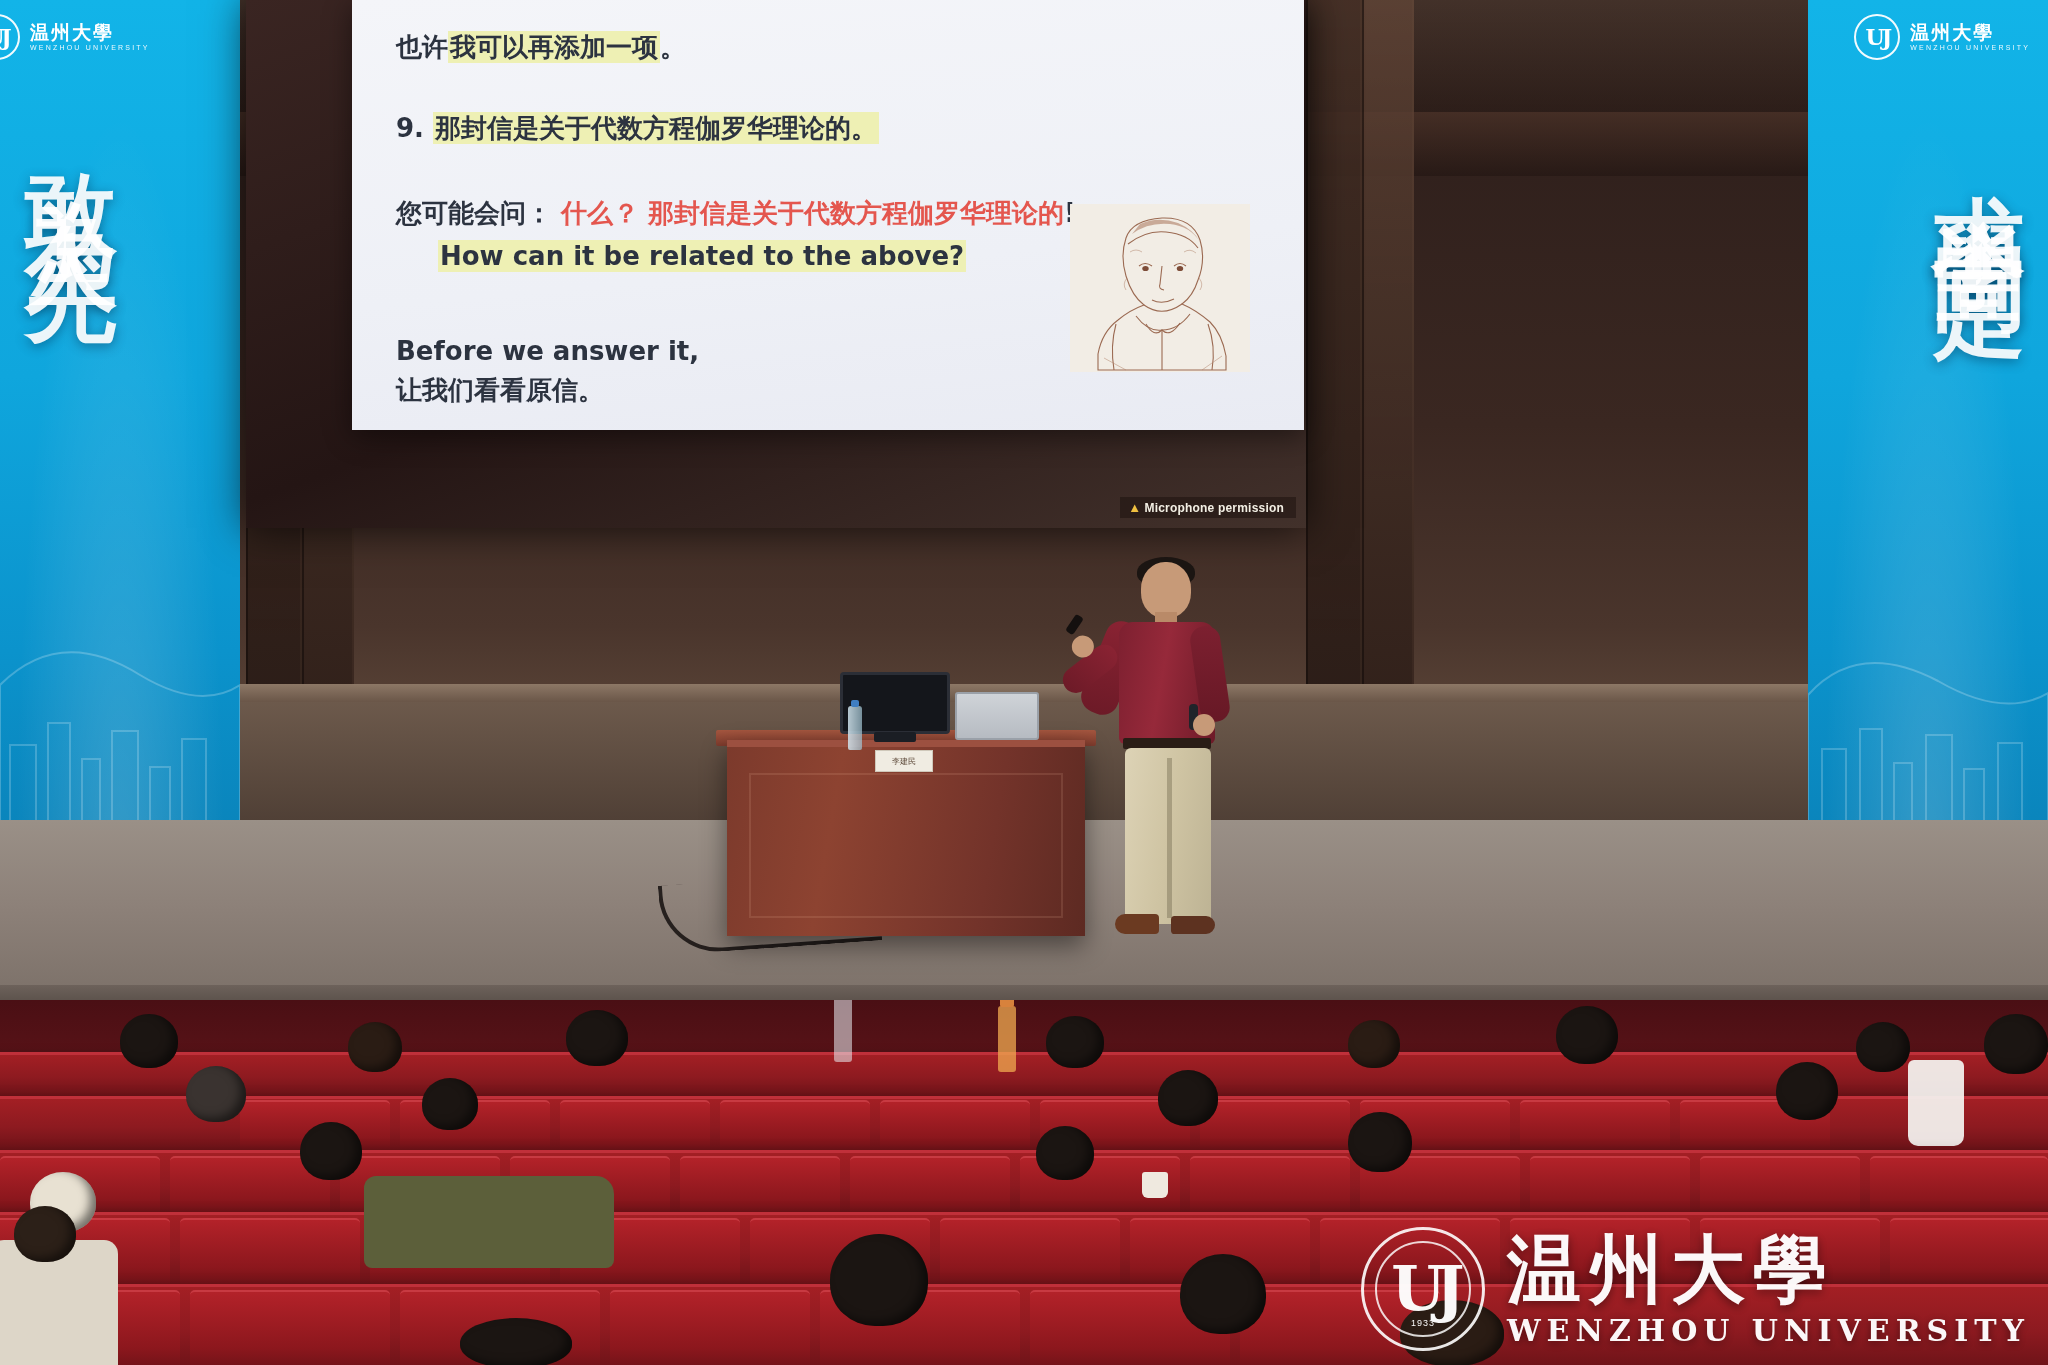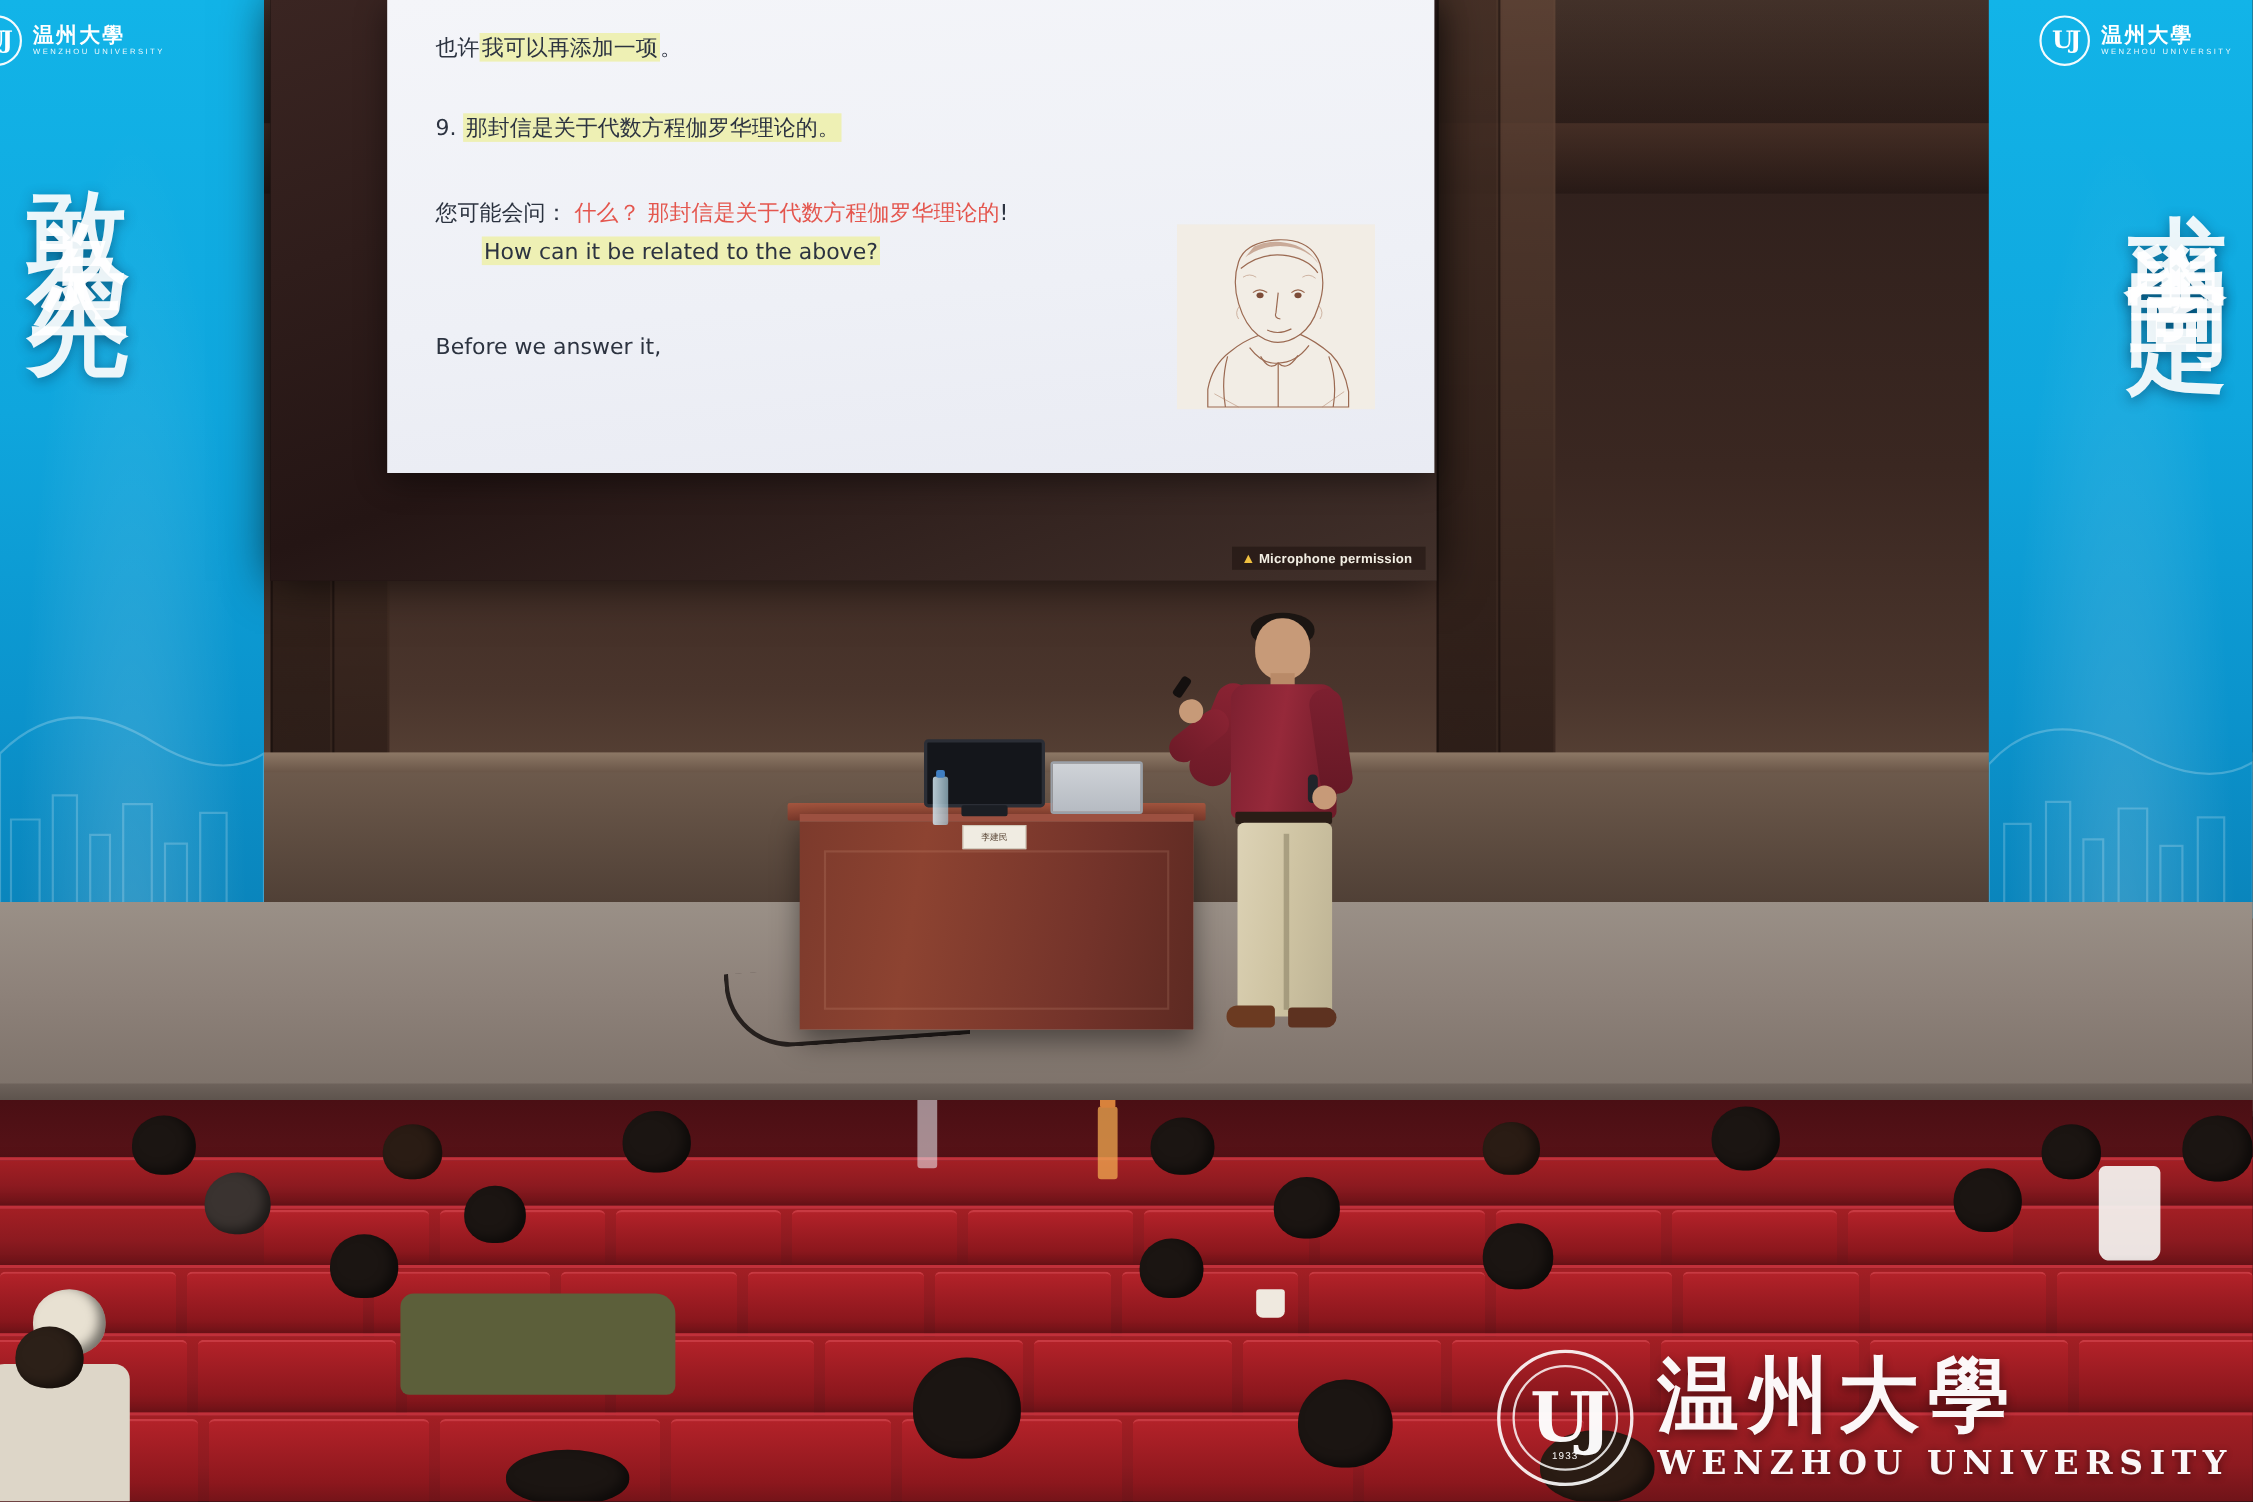--- a/index.html
+++ b/index.html
@@ -79,22 +79,22 @@
     position: absolute; left: 0; top: 0; width: 100%; height: 100%;
     background: linear-gradient(160deg, #3a2522, #241514 55%, #42312b);
   }
   .slide {
     position: absolute; left: 106px; top: 0; width: 952px; height: 430px;
     background: linear-gradient(175deg, #f4f5f9 0%, #eef0f6 60%, #e9ebf3 100%);
     box-shadow: 0 6px 26px rgba(0,0,0,.45);
     padding: 18px 40px 0 44px;
     overflow: hidden;
   }
-  .slide-line { font-size: 20px; color: #2c3340; line-height: 1.35;
-                white-space: nowrap; font-family: "DejaVu Sans", sans-serif; }
+  .slide-line { font-size: 26px; color: #2c3340; line-height: 1.35;
+                white-space: nowrap; font-family: "DejaVu Sans", sans-serif; font-weight: bold; }
   .hl { background: #eef0b4; padding: 1px 2px; }
   .red { color: #e4564e; }
   .num { color: #2c3340; }
   .l1 { margin-top: 12px; }
   .l2 { margin-top: 46px; }
   .l3 { margin-top: 50px; }
   .l4 { margin-top: 8px; padding-left: 42px; }
   .l5 { margin-top: 60px; }
   .l6 { margin-top: 4px; }
 
@@ -385,20 +385,23 @@
       </div>
 
       <div class="slide-line l4">
         <span class="hl">How can it be related to the above?</span>
       </div>
 
       <div class="slide-line l5">
         <span>Before we answer it,</span>
       </div>
 
+      <div class="slide-line l6">
+        <span>让我们看看原信。</span>
+      </div>
 
       <div class="galois-portrait">
         <svg viewBox="0 0 180 168" width="180" height="168">
           <rect width="180" height="168" fill="#f2ede5"></rect>
           <g stroke="#9b6a52" fill="none" stroke-width="1.1">
             <path d="M56 34 Q62 16 92 14 Q122 13 130 36 Q136 56 128 76 Q123 92 112 100 Q126 106 140 118 Q152 130 156 152 L156 166 L28 166 L28 150 Q32 128 48 116 Q60 106 74 101 Q62 92 56 72 Q50 52 56 34 Z"></path>
             <path d="M58 40 Q76 26 96 28 Q118 30 128 44"></path>
             <path d="M62 30 Q78 18 100 20 Q120 22 130 38 Q124 26 108 19 Q88 12 70 20 Z" fill="#a8735a" stroke="none" opacity=".55"></path>
             <path d="M69 62 Q75 57 82 62 M104 62 Q110 57 116 62"></path>
             <ellipse cx="75.5" cy="64.5" rx="3.2" ry="2.6" fill="#7d4c38" stroke="none"></ellipse>

